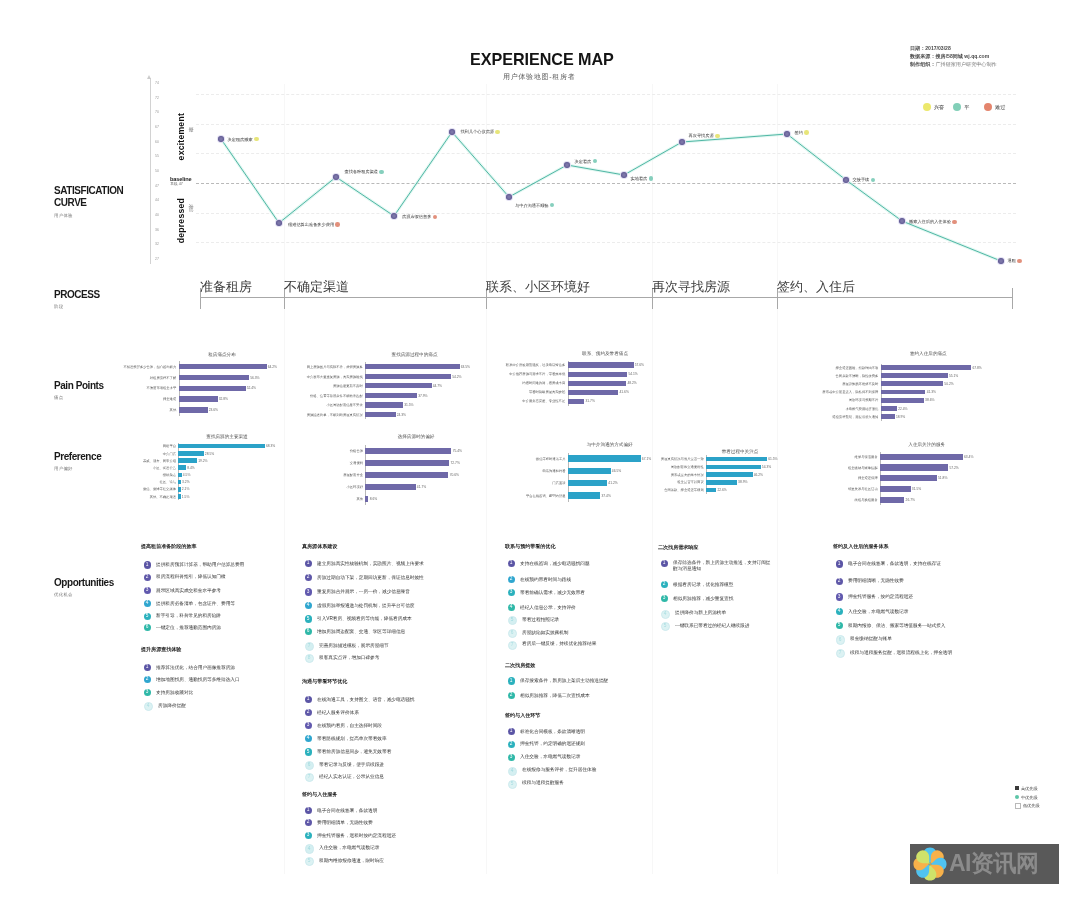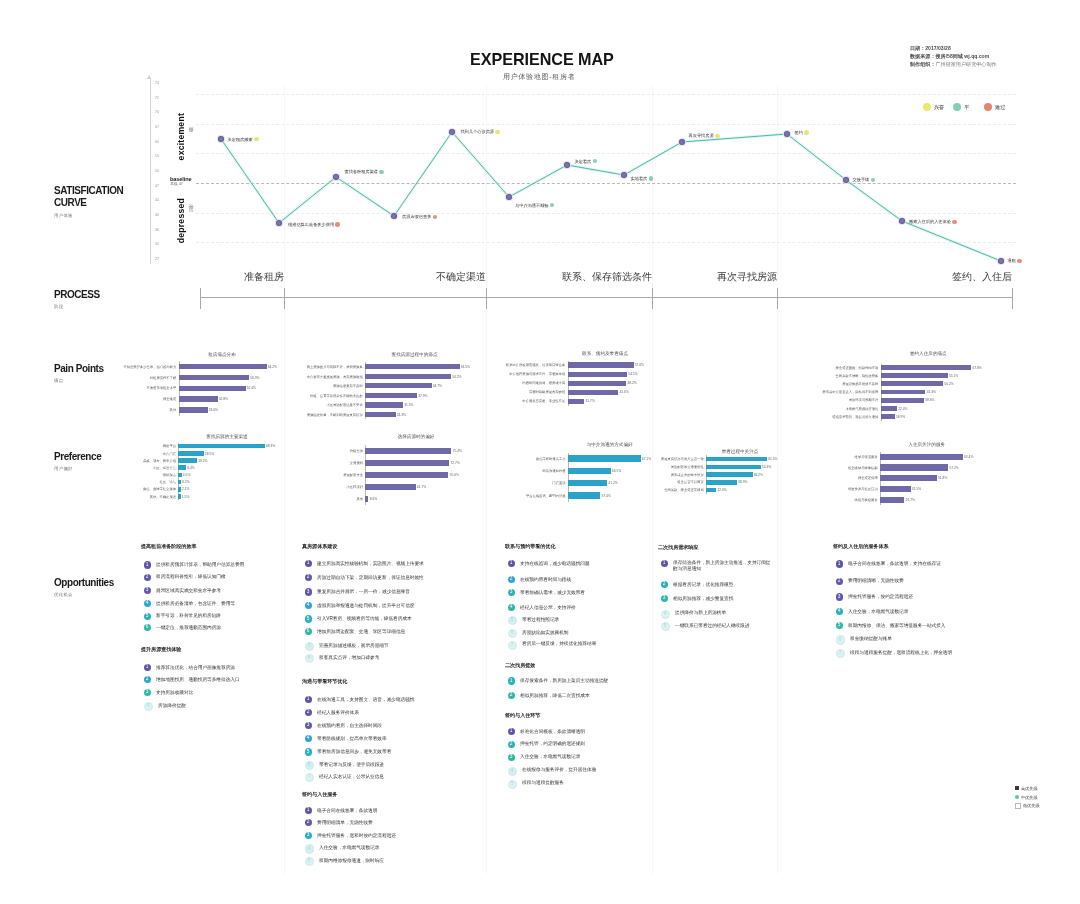--- a/index.html
+++ b/index.html
@@ -46,21 +46,21 @@
 .dot{width:8.8px;height:8.8px;border-radius:50%;background:#e3e0f3;
      display:flex;align-items:center;justify-content:center;}
 .dot i{width:5.6px;height:5.6px;border-radius:50%;display:block;
        background:radial-gradient(circle at 50% 50%, #7c76a8 0 25%, #645e96 62%, #5a5490 100%);}
 .ptlabel{font-size:4.2px;color:#2d2d2d;white-space:nowrap;display:flex;align-items:center;gap:1.4px;}
 .ptlabel .face{width:4.6px;height:4.6px;border-radius:50%;display:inline-block;}
 
 
 #procline{left:200px;top:297.3px;width:812px;height:1.2px;background:#a8a8a8;}
 .proctick{width:1px;background:#a8a8a8;top:288px;height:20.5px;}
-.proclabel{font-size:10px;color:#3c3c3c;top:270px;text-align:right;}
+.proclabel{font-size:13px;color:#3c3c3c;top:278px;text-align:left;}
 
 
 .chart-title{font-size:4.6px;color:#4a4a4a;text-align:center;}
 .baxis{width:.6px;background:#b9b9b9;}
 .bar{height:5px;}
 .bar.purple{background:#6f69a8;}
 .bar.cyan{background:#2ba2c8;}
 .blabel{font-size:3.3px;color:#555;text-align:right;white-space:nowrap;}
 .bval{font-size:3.3px;color:#666;white-space:nowrap;}
 
@@ -114,21 +114,21 @@
 <div class="abs colsep" style="left:777px"></div>
 <div class="abs seclabel" style="top:184.5px">
 <div class="en">SATISFICATION</div>
 <div class="en">CURVE</div>
 <div class="cn">用户体验</div>
 </div>
 <div class="abs seclabel" style="top:288.5px">
 <div class="en">PROCESS</div>
 <div class="cn">阶段</div>
 </div>
-<div class="abs seclabel" style="top:363px">
+<div class="abs seclabel" style="top:380px">
 <div class="en">Pain Points</div>
 <div class="cn">痛点</div>
 </div>
 <div class="abs seclabel" style="top:450.5px">
 <div class="en">Preference</div>
 <div class="cn">用户偏好</div>
 </div>
 <div class="abs seclabel" style="top:577px">
 <div class="en">Opportunities</div>
 <div class="cn">优化机会</div>
@@ -259,21 +259,21 @@
     </div>
 <div class="abs" id="procline"></div>
 <div class="abs proctick" style="left:200px"></div>
 <div class="abs proctick" style="left:284px"></div>
 <div class="abs proctick" style="left:486px"></div>
 <div class="abs proctick" style="left:652px"></div>
 <div class="abs proctick" style="left:777px"></div>
 <div class="abs proctick" style="left:1012px"></div>
 <div class="abs proclabel" style="left:200px;width:84px">准备租房</div>
 <div class="abs proclabel" style="left:284px;width:202px">不确定渠道</div>
-<div class="abs proclabel" style="left:486px;width:166px">联系、保存筛选条件</div>
+<div class="abs proclabel" style="left:486px;width:166px">联系、小区环境好</div>
 <div class="abs proclabel" style="left:652px;width:125px">再次寻找房源</div>
 <div class="abs proclabel" style="left:777px;width:235px">签约、入住后</div>
 <div class="abs chart-title" style="left:162px;top:351.6px;width:120px">租房痛点分布</div>
 <div class="abs baxis" style="left:178.5px;top:361px;height:54.5px"></div>
 <div class="abs bar purple" style="left:178.5px;top:363.8px;width:88.0px;height:5.4px"></div>
 <div class="abs blabel" style="left:86.2px;top:364.6px;width:90px">不知道预算多少合适，担心超出能力</div>
 <div class="abs bval" style="left:267.7px;top:364.6px">64.2%</div>
 <div class="abs bar purple" style="left:178.5px;top:374.6px;width:70.5px;height:5.4px"></div>
 <div class="abs blabel" style="left:86.2px;top:375.5px;width:90px">对租房流程不了解</div>
 <div class="abs bval" style="left:250.2px;top:375.5px">56.3%</div>
@@ -678,13 +678,26 @@
       </div>
 <div class="row">
         <span class="sw" style="background:#5cc5a7;border-radius:50%"></span>
         <span>中优先级</span>
       </div>
 <div class="row">
         <span class="sw" style="border:.6px solid #b9b9b9"></span>
         <span>低优先级</span>
       </div>
 </div>
+<div class="abs" id="wm">
+      <svg width="36" height="36" viewBox="0 0 100 100">
+        <path d="M50,50 C47,40 36,37 33,26 C30,13 38,4 50,4 C62,4 70,13 67,26 C64,37 53,40 50,50 Z" fill="#4fc3f0" transform="rotate(0 50 50)"></path>
+        <path d="M50,50 C47,40 36,37 33,26 C30,13 38,4 50,4 C62,4 70,13 67,26 C64,37 53,40 50,50 Z" fill="#f7b14a" transform="rotate(45 50 50)"></path>
+        <path d="M50,50 C47,40 36,37 33,26 C30,13 38,4 50,4 C62,4 70,13 67,26 C64,37 53,40 50,50 Z" fill="#4fc3f0" transform="rotate(90 50 50)"></path>
+        <path d="M50,50 C47,40 36,37 33,26 C30,13 38,4 50,4 C62,4 70,13 67,26 C64,37 53,40 50,50 Z" fill="#f7b14a" transform="rotate(135 50 50)"></path>
+        <path d="M50,50 C47,40 36,37 33,26 C30,13 38,4 50,4 C62,4 70,13 67,26 C64,37 53,40 50,50 Z" fill="#cfe26a" transform="rotate(180 50 50)"></path>
+        <path d="M50,50 C47,40 36,37 33,26 C30,13 38,4 50,4 C62,4 70,13 67,26 C64,37 53,40 50,50 Z" fill="#4fc3f0" transform="rotate(225 50 50)"></path>
+        <path d="M50,50 C47,40 36,37 33,26 C30,13 38,4 50,4 C62,4 70,13 67,26 C64,37 53,40 50,50 Z" fill="#f7b14a" transform="rotate(270 50 50)"></path>
+        <path d="M50,50 C47,40 36,37 33,26 C30,13 38,4 50,4 C62,4 70,13 67,26 C64,37 53,40 50,50 Z" fill="#cfe26a" transform="rotate(315 50 50)"></path>
+      </svg>
+      <span class="wmtext">AI资讯网</span>
+    </div>
 </div>
 
 </body></html>

